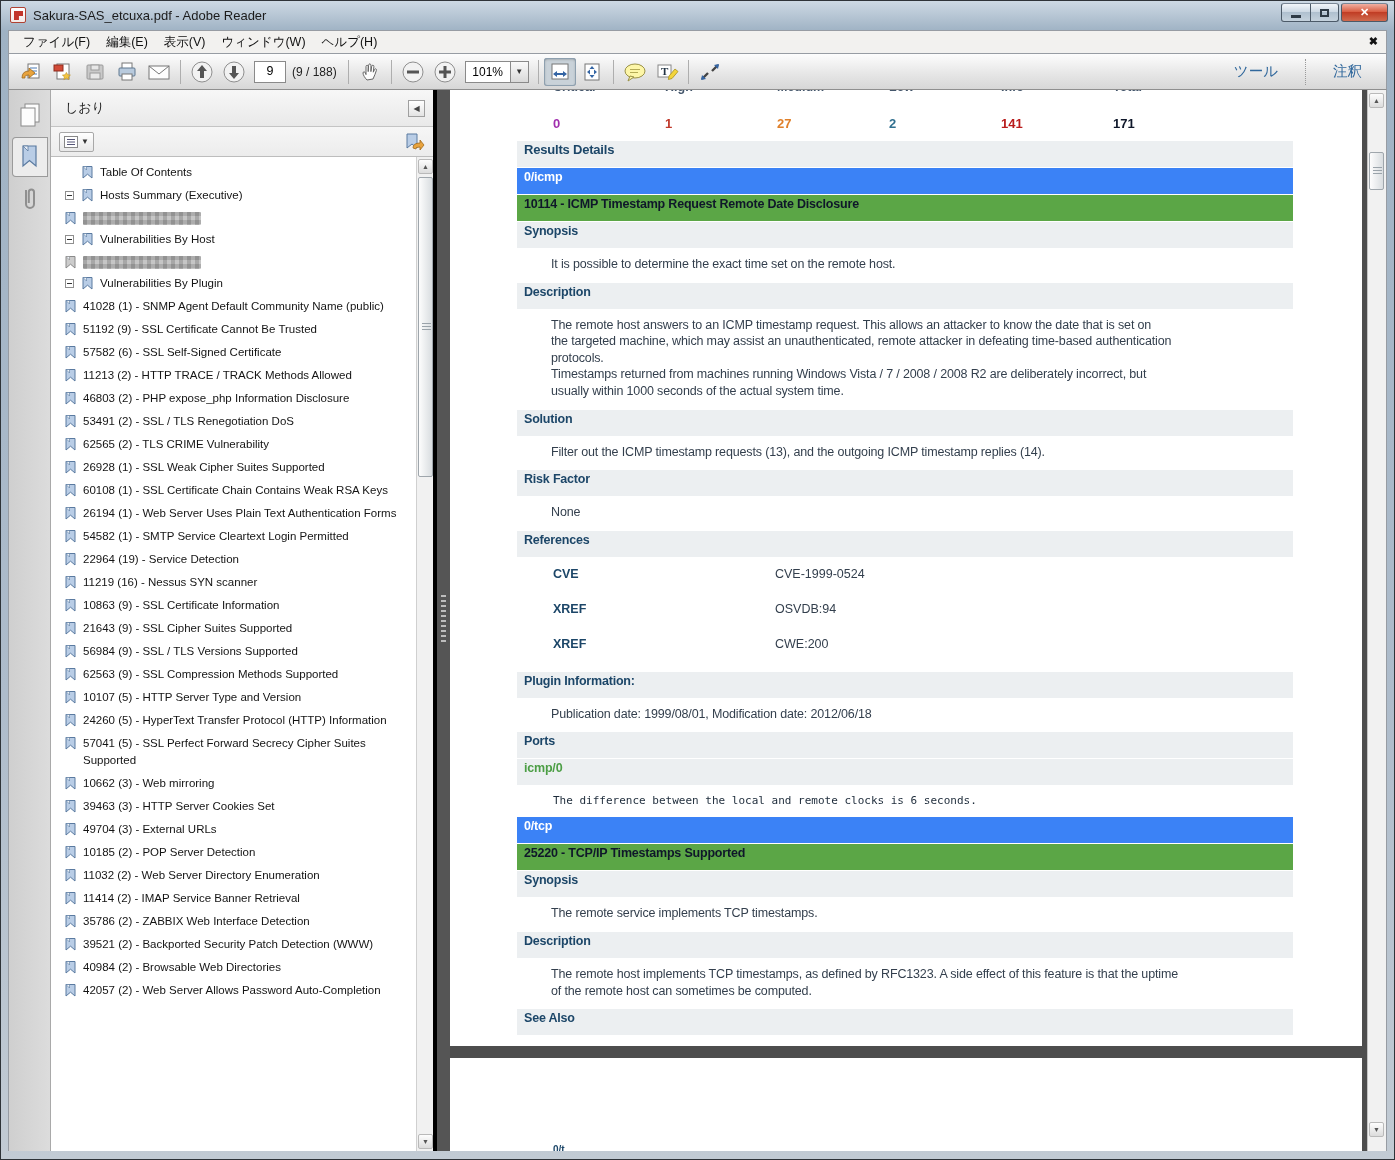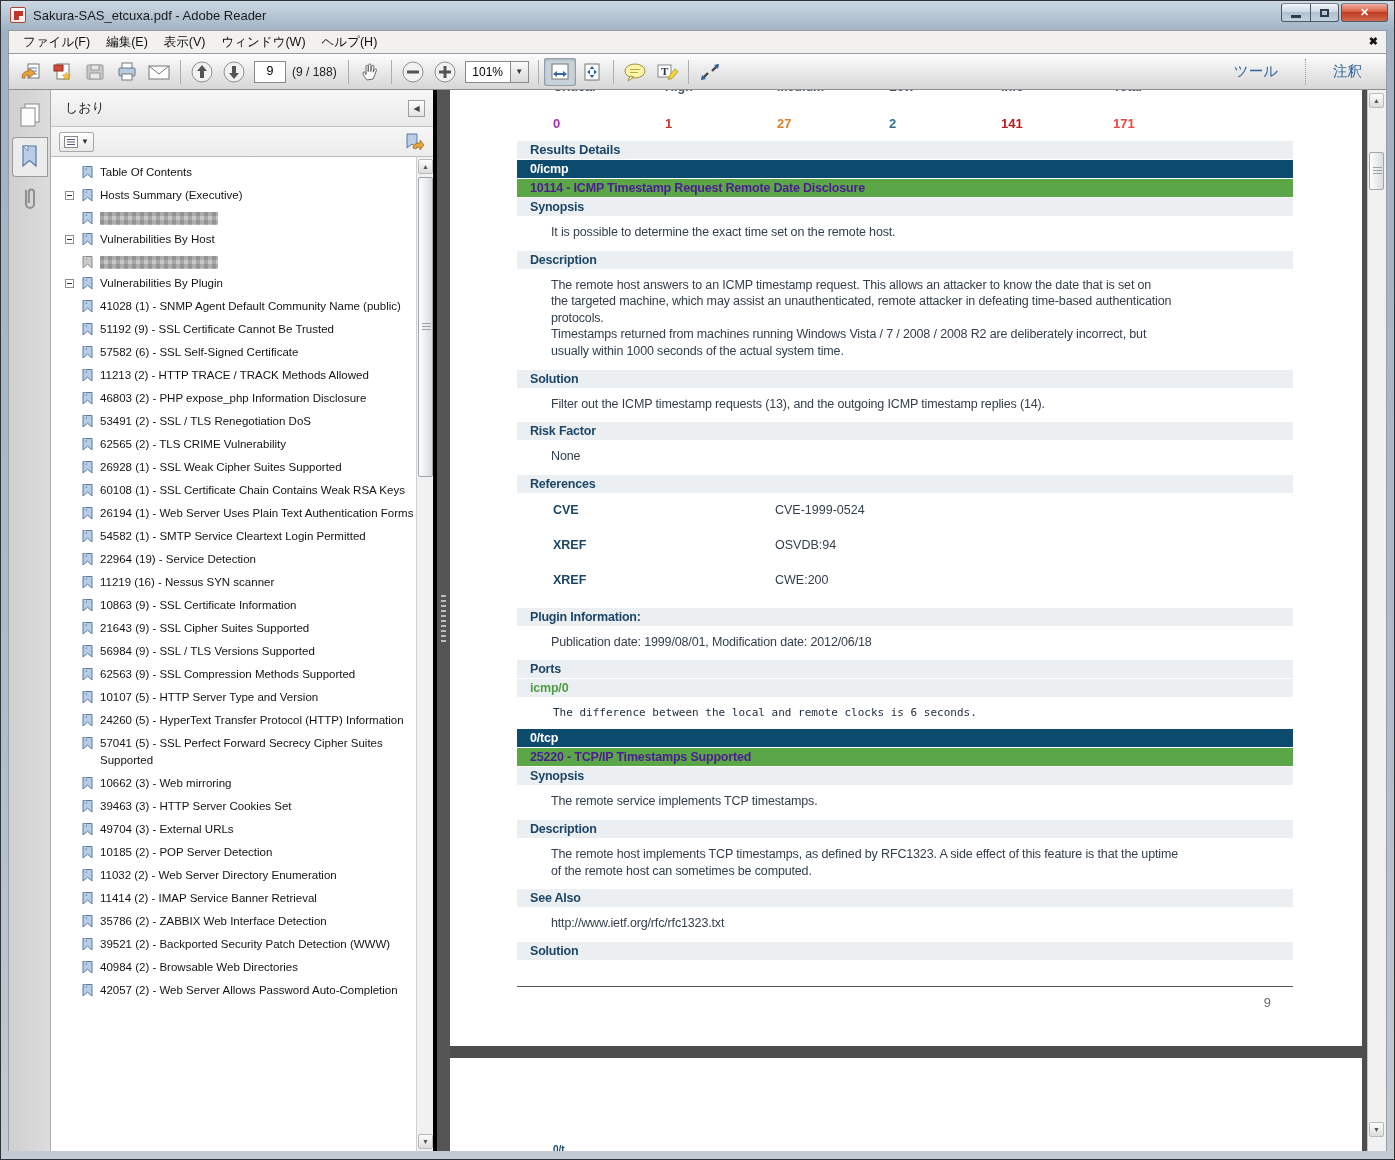--- a/index.html
+++ b/index.html
@@ -52,21 +52,21 @@
   .panel-title { font-size:13px; color:#222; }
   .panel-collapse { margin-left:auto; width:17px; height:17px; border:1px solid #9f9f9f; background:linear-gradient(#fff,#e3e3e3); display:flex; align-items:center; justify-content:center; font-size:8px; color:#444; }
   .panel-options { height:30px; background:linear-gradient(#f6f6f6,#ececec); border-bottom:1px solid #bdbdbd; display:flex; align-items:center; padding:0 8px; }
   .opt-left { display:flex; align-items:center; gap:3px; border:1px solid #a8a8a8; background:linear-gradient(#fff,#e8e8e8); height:20px; padding:0 4px; border-radius:2px; }
   .opt-caret { font-size:8px; color:#333; }
   .opt-right { margin-left:auto; }
 
   .tree-wrap { flex:1; position:relative; overflow:hidden; }
   .tree { position:absolute; inset:0 17px 0 0; overflow:hidden; padding-top:4px; }
   .bm-row { display:flex; align-items:flex-start; padding:3px 2px 3px 14px; line-height:17px; cursor:default; }
-  .bm-row.lvl1 { padding-left:30px; }
+  .bm-row.lvl1 { padding-left:13px; }
   .bm-exp { width:9px; height:9px; border:1px solid #8f8f8f; background:#fff; margin:4px 7px 0 0; position:relative; flex:none; }
   .bm-exp::after { content:""; position:absolute; left:1px; top:3px; width:5px; height:1px; background:#333; }
   .bm-exp-spacer { width:16px; flex:none; }
   .bm-ico { flex:none; margin-right:6px; margin-top:1px; }
   .bm-label { font-size:11.5px; color:#141414; }
   .bm-redact { width:118px; height:13px; margin-top:2px; border-radius:1px;
      background:repeating-linear-gradient(90deg,#bcbcbc 0 4px,#dedede 4px 8px),repeating-linear-gradient(#c6c6c6 0 4px,#e3e3e3 4px 8px); background-blend-mode:multiply; }
 
   .tree-scroll { position:absolute; top:0; right:0; bottom:0; width:17px; background:#f1f1f1; border-left:1px solid #d0d0d0; }
   .scr-arrow { position:absolute; left:1px; width:15px; height:15px; background:linear-gradient(#fdfdfd,#dcdcdc); border:1px solid #b9b9b9; border-radius:2px; display:flex; align-items:center; justify-content:center; font-size:7px; color:#555; }
@@ -85,26 +85,26 @@
   .page2 { top:968px; bottom:0; }
   .pagecontent { padding:0 69px 0 67px; }
 
   
   .sev-head { display:flex; margin:-10px 0 0 36px; height:17px; overflow:hidden; }
   .sev-head span { width:112px; font-size:12.5px; font-weight:bold; color:#44566b; flex:none; }
   .sev-vals { display:flex; margin:19px 0 0 36px; }
   .sev-vals span { width:112px; font-size:13px; font-weight:bold; flex:none; }
 
   
-  .bar { height:18px; line-height:18px; margin-top:10px; padding-left:13px; font-size:12.5px; font-weight:bold; letter-spacing:-0.2px; }
+  .bar { height:26px; line-height:18px; margin-top:10px; padding-left:7px; font-size:12.5px; font-weight:bold; letter-spacing:-0.2px; }
   .bar.tight { margin-top:1px; }
   .bar.gray { background:#eceff1; color:#1c4668; }
   .bar.big  { font-size:13px; }
-  .bar.blue { background:#0c4a6e; color:#fff; }
-  .bar.green{ background:#5ba646; color:#4c1d95; }
+  .bar.blue { background:#3b82f6; color:#fff; }
+  .bar.green{ background:#5ba646; color:#0f172a; }
   .bar.port { background:#eceff1; color:#4c9e45; }
   .blocktext { margin:8px 0 10px 34px; font-size:12.5px; line-height:16.6px; color:#333f4d; letter-spacing:-0.15px; }
   .blockmono { margin:9px 0 10px 36px; font-family:"DejaVu Sans Mono",monospace; font-size:11px; color:#1d2b3a; }
   .kvrow { margin:10px 0 19px 36px; font-size:12.5px; position:relative; height:16px; }
   .kvkey { font-weight:bold; color:#1c4668; }
   .kvval { position:absolute; left:222px; top:0; color:#333f4d; }
   .page-rule { border:none; border-top:1px solid #555; margin:26px 0 0 0; }
   .page-num { text-align:right; padding-right:22px; margin-top:8px; font-size:13px; color:#6b6b6b; }
   .p2-frag { position:absolute; left:103px; bottom:-4px; font-size:10px; font-weight:bold; color:#1c4668; }
 
@@ -709,21 +709,21 @@
                 <span>Low</span>
                 <span>Info</span>
                 <span>Total</span>
               </div>
             <div class="sev-vals" id="sev-vals">
                 <span style="color: rgb(161, 47, 174);">0</span>
                 <span style="color: rgb(192, 57, 43);">1</span>
                 <span style="color: rgb(224, 128, 42);">27</span>
                 <span style="color: rgb(49, 112, 143);">2</span>
                 <span style="color: #b91c1c;">141</span>
-                <span style="color: #ef4444;">171</span>
+                <span style="color: #0f172a;">171</span>
               </div>
             <div id="doc-blocks">
                 <div class="bar gray big">Results Details</div>
                 <div class="bar blue tight">0/icmp</div>
                 <div class="bar green tight">10114 - ICMP Timestamp Request Remote Date Disclosure</div>
                 <div class="bar gray tight">Synopsis</div>
                 <div class="blocktext">It is possible to determine the exact time set on the remote host.</div>
                 <div class="bar gray">Description</div>
                 <div class="blocktext">The remote host answers to an ICMP timestamp request. This allows an attacker to know the date that is set on<br>the targeted machine, which may assist an unauthenticated, remote attacker in defeating time-based authentication<br>protocols.<br>Timestamps returned from machines running Windows Vista / 7 / 2008 / 2008 R2 are deliberately incorrect, but<br>usually within 1000 seconds of the actual system time.</div>
                 <div class="bar gray">Solution</div>

